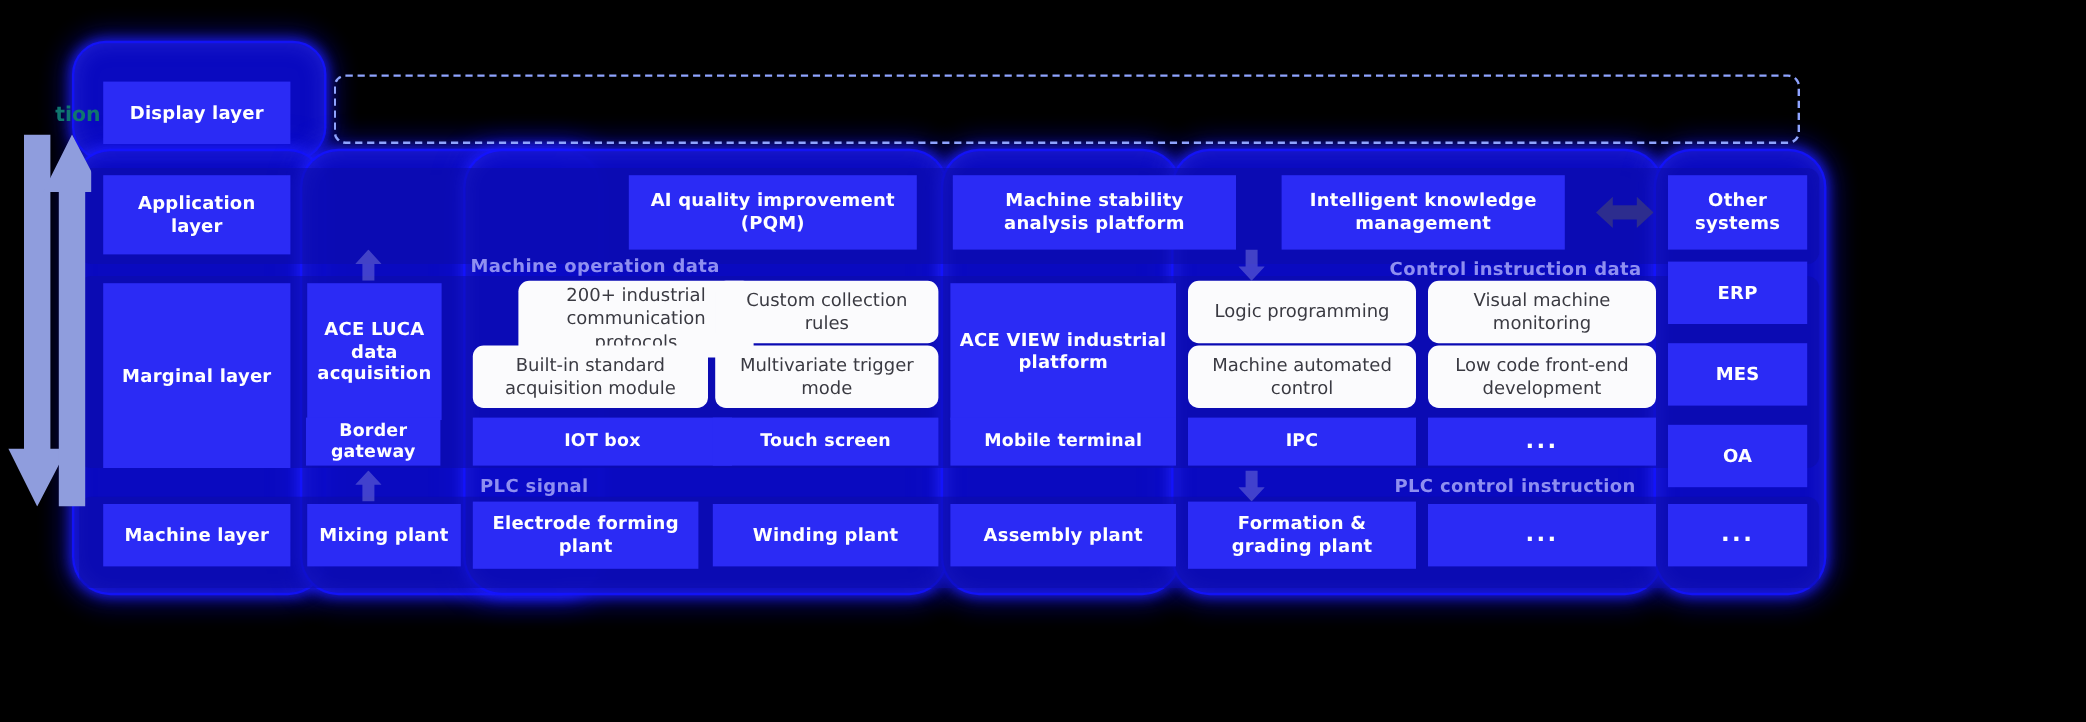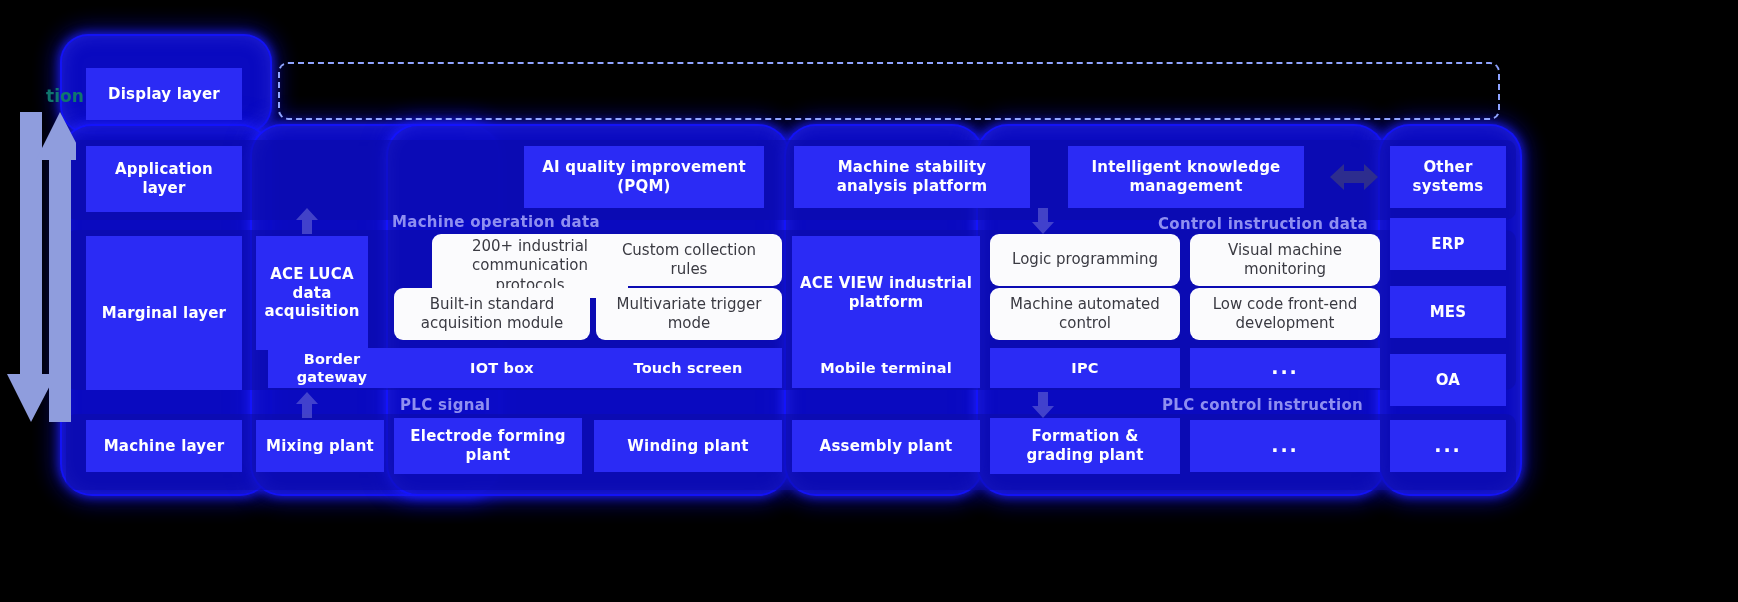--- a/index.html
+++ b/index.html
@@ -175,21 +175,21 @@
   <div class="pill" style="left:1190px; top:234px; width:190px; height:52px;">Visual machine monitoring</div>
 
   <div class="pill" style="left:990px; top:288px; width:190px; height:52px;">Machine automated control</div>
 
   <div class="pill" style="left:1190px; top:288px; width:190px; height:52px;">Low code front-end development</div>
 
   <div class="card" style="left:1390px; top:218px; width:116px; height:52px;">ERP</div>
 
   <div class="card" style="left:1390px; top:286px; width:116px; height:52px;">MES</div>
 
-  <div class="card sm" style="left:268px; top:348px; width:128px; height:40px;">Border gateway</div>
+  <div class="card sm" style="left:255px; top:348px; width:112px; height:40px;">Border gateway</div>
 
   <div class="card sm" style="left:394px; top:348px; width:216px; height:40px;">IOT box</div>
 
   <div class="card sm" style="left:594px; top:348px; width:188px; height:40px;">Touch screen</div>
 
   <div class="card sm" style="left:792px; top:348px; width:188px; height:40px;">Mobile terminal</div>
 
   <div class="card sm" style="left:990px; top:348px; width:190px; height:40px;">IPC</div>
 
   <div class="card sm dots" style="left:1190px; top:348px; width:190px; height:40px;">...</div>

